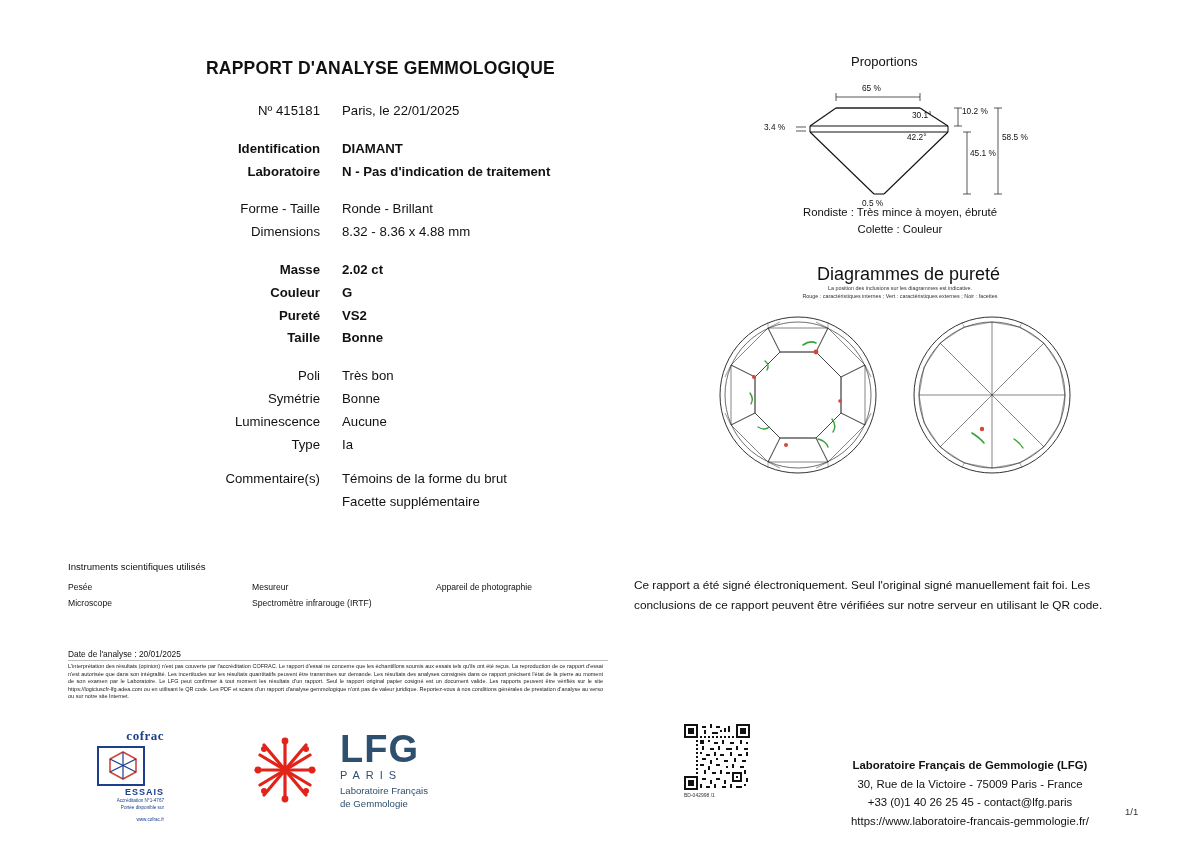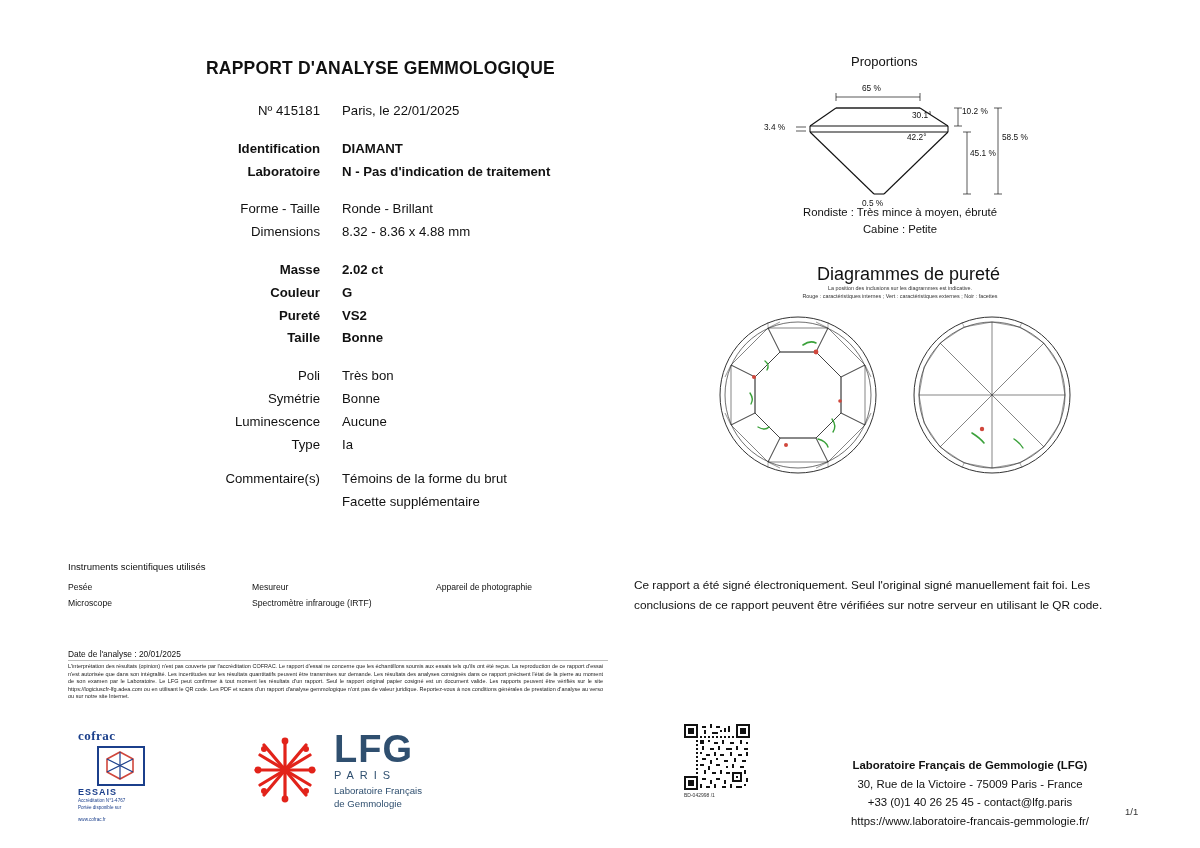--- a/index.html
+++ b/index.html
@@ -177,21 +177,21 @@
     color: #222;
     text-align: justify;
   }
 
   
   .cofrac {
     position: absolute;
     left: 78px;
     top: 728px;
     width: 86px;
-    text-align: left;
+    text-align: right;
   }
   .cofrac-word {
     font-size: 13px;
     font-weight: bold;
     color: #1b3f8b;
     letter-spacing: 0.5px;
     font-family: "Liberation Serif", serif;
   }
   .cofrac-box {
     margin: 2px auto 0;
@@ -219,21 +219,21 @@
     margin-top: 6px;
   }
 
   .lfg-logo {
     position: absolute;
     left: 248px;
     top: 730px;
     display: flex;
     align-items: center;
   }
-  .lfg-text { margin-left: 12px; }
+  .lfg-text { margin-left: 18px; }
   .lfg-main {
     font-size: 38px;
     font-weight: bold;
     color: #2f4f6f;
     letter-spacing: 1px;
     line-height: 38px;
   }
   .lfg-paris {
     font-size: 11px;
     letter-spacing: 6px;
@@ -423,21 +423,21 @@
     <line x1="34" y1="49" x2="44" y2="49" stroke="#111" stroke-width="0.7"></line>
     <line x1="34" y1="53" x2="44" y2="53" stroke="#111" stroke-width="0.7"></line>
 
     <text class="pl" x="100" y="128">0.5 %</text>
 
     <text class="pl" x="150" y="40">30.1°</text>
     <text class="pl" x="145" y="62">42.2°</text>
   </svg>
 
   <div class="prop-note l1">Rondiste : Très mince à moyen, ébruté</div>
-  <div class="prop-note l2">Cabine : Petite</div>
+  <div class="prop-note l2">Colette : Couleur</div>
 
   <div class="purity-title">Diagrammes de pureté</div>
   <div class="purity-sub">
     <div>La position des inclusions sur les diagrammes est indicative.</div>
     <div>Rouge : caractéristiques internes ; Vert : caractéristiques externes ; Noir : facettes</div>
   </div>
 
   <svg class="diagrams" viewBox="0 0 400 180">
 
     <g transform="translate(98,90)">

